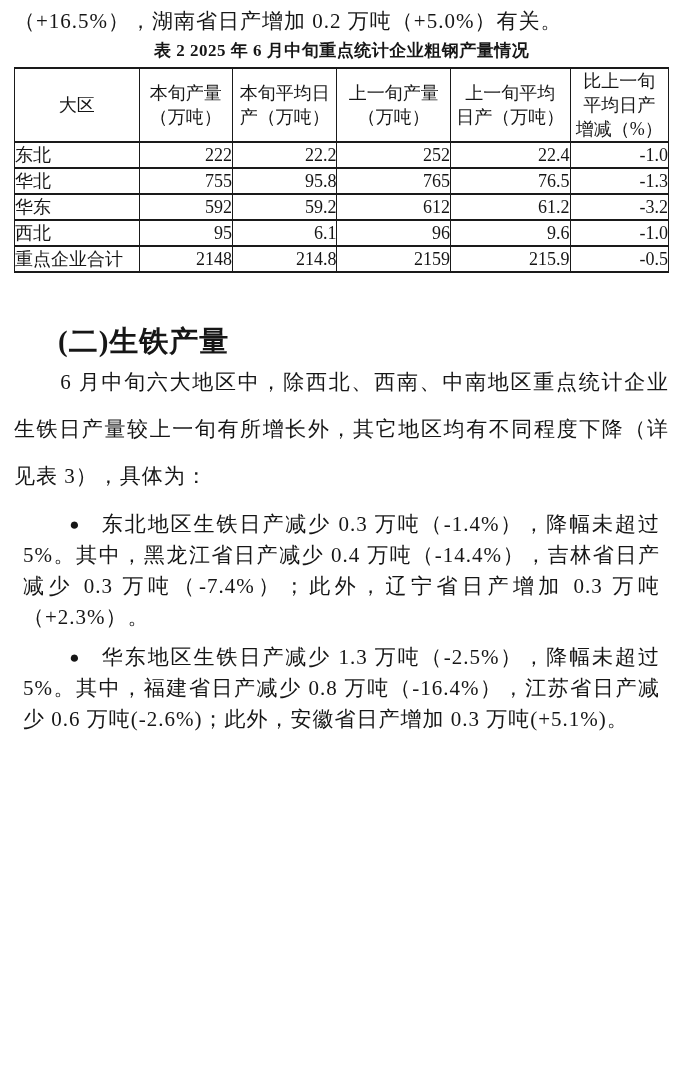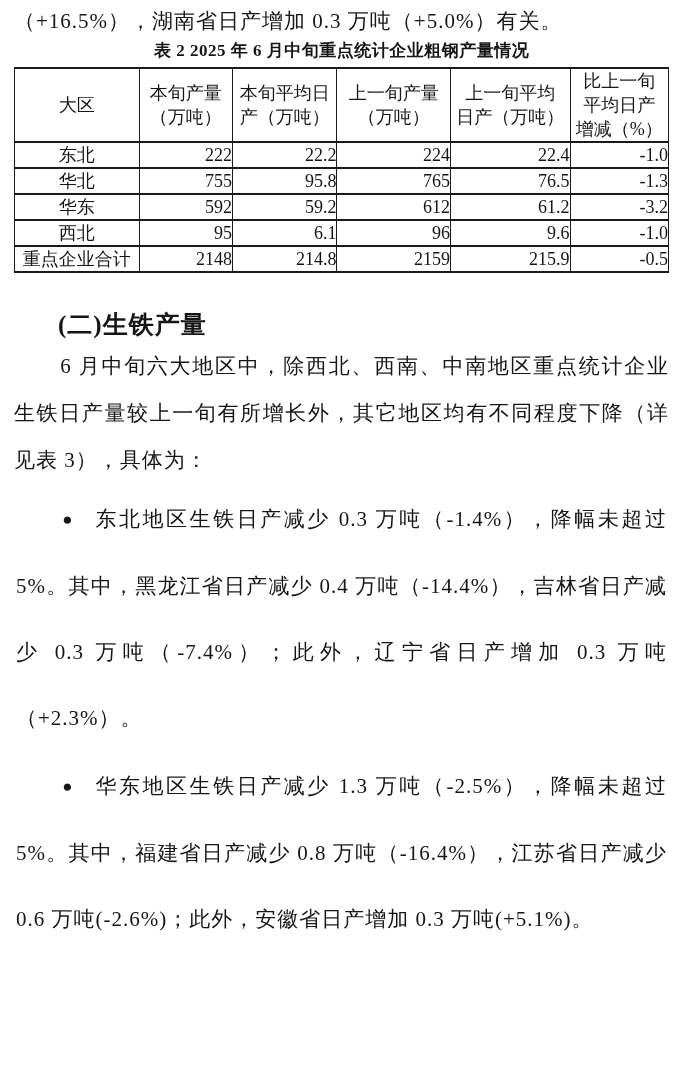--- a/index.html
+++ b/index.html
@@ -53,64 +53,64 @@
     font-weight: 400;
     text-align: center;
     vertical-align: middle;
     line-height: 24px;
     padding: 0 4px;
   }
   table.prod td {
     height: 24px;
     vertical-align: middle;
   }
-  td.region { text-align: center; margin-top: 8px; }
+  td.region { text-align: left; margin-top: 8px; }
   td.num { text-align: right; padding-right: 9px; }
   td.num-last { text-align: right; padding-right: 13px; }
   .col-region { width: 124px; }
   .col-c2 { width: 93px; }
   .col-c3 { width: 104px; }
   .col-c4 { width: 113px; }
   .col-c5 { width: 119px; }
   .col-c6 { width: 98px; }
   h2.section {
-    margin: 36px 0 0 44px;
-    font-size: 25px;
+    margin: 52px 0 0 44px;
+    font-size: 29px;
     font-weight: 700;
     line-height: 32px;
     letter-spacing: 1px;
   }
   p.body-para {
     margin: 2px 0 0 0;
     font-size: 21px;
     line-height: 47px;
     text-align: justify;
     text-indent: 2.2em;
     letter-spacing: 1px;
   }
   p.bullet {
-    margin: 2px;
+    margin: 9px;
     font-size: 21px;
-    line-height: 66px;
+    line-height: 31px;
     text-align: justify;
     text-indent: 2.2em;
     letter-spacing: 1px;
   }
   .dot {
     font-size: 17px;
     margin-right: 1.2em;
     vertical-align: 1px;
   }
 </style>
 </head>
 <body>
 
 <div class="page">
 
-  <p class="intro">（+16.5%），湖南省日产增加 0.3 万吨（+5.0%）有关。</p>
+  <p class="intro">（+16.5%），湖南省日产增加 0.2 万吨（+5.0%）有关。</p>
 
   <div class="table-title">表 2  2025 年 6 月中旬重点统计企业粗钢产量情况</div>
 
   <table class="prod">
     <colgroup>
       <col class="col-region">
         <col class="col-c2">
         <col class="col-c3">
       <col class="col-c4">
         <col class="col-c5">
@@ -124,21 +124,21 @@
         <th>上一旬产量 （万吨）</th>
         <th>上一旬平均 日产（万吨）</th>
         <th>比上一旬平均日产增减（%）</th>
       </tr>
     </thead>
     <tbody>
       <tr>
         <td class="region">东北</td>
         <td class="num">222</td>
         <td class="num">22.2</td>
-        <td class="num">224</td>
+        <td class="num">252</td>
         <td class="num">22.4</td>
         <td class="num-last">-1.0</td>
       </tr>
       <tr>
         <td class="region">华北</td>
         <td class="num">755</td>
         <td class="num">95.8</td>
         <td class="num">765</td>
         <td class="num">76.5</td>
         <td class="num-last">-1.3</td>

